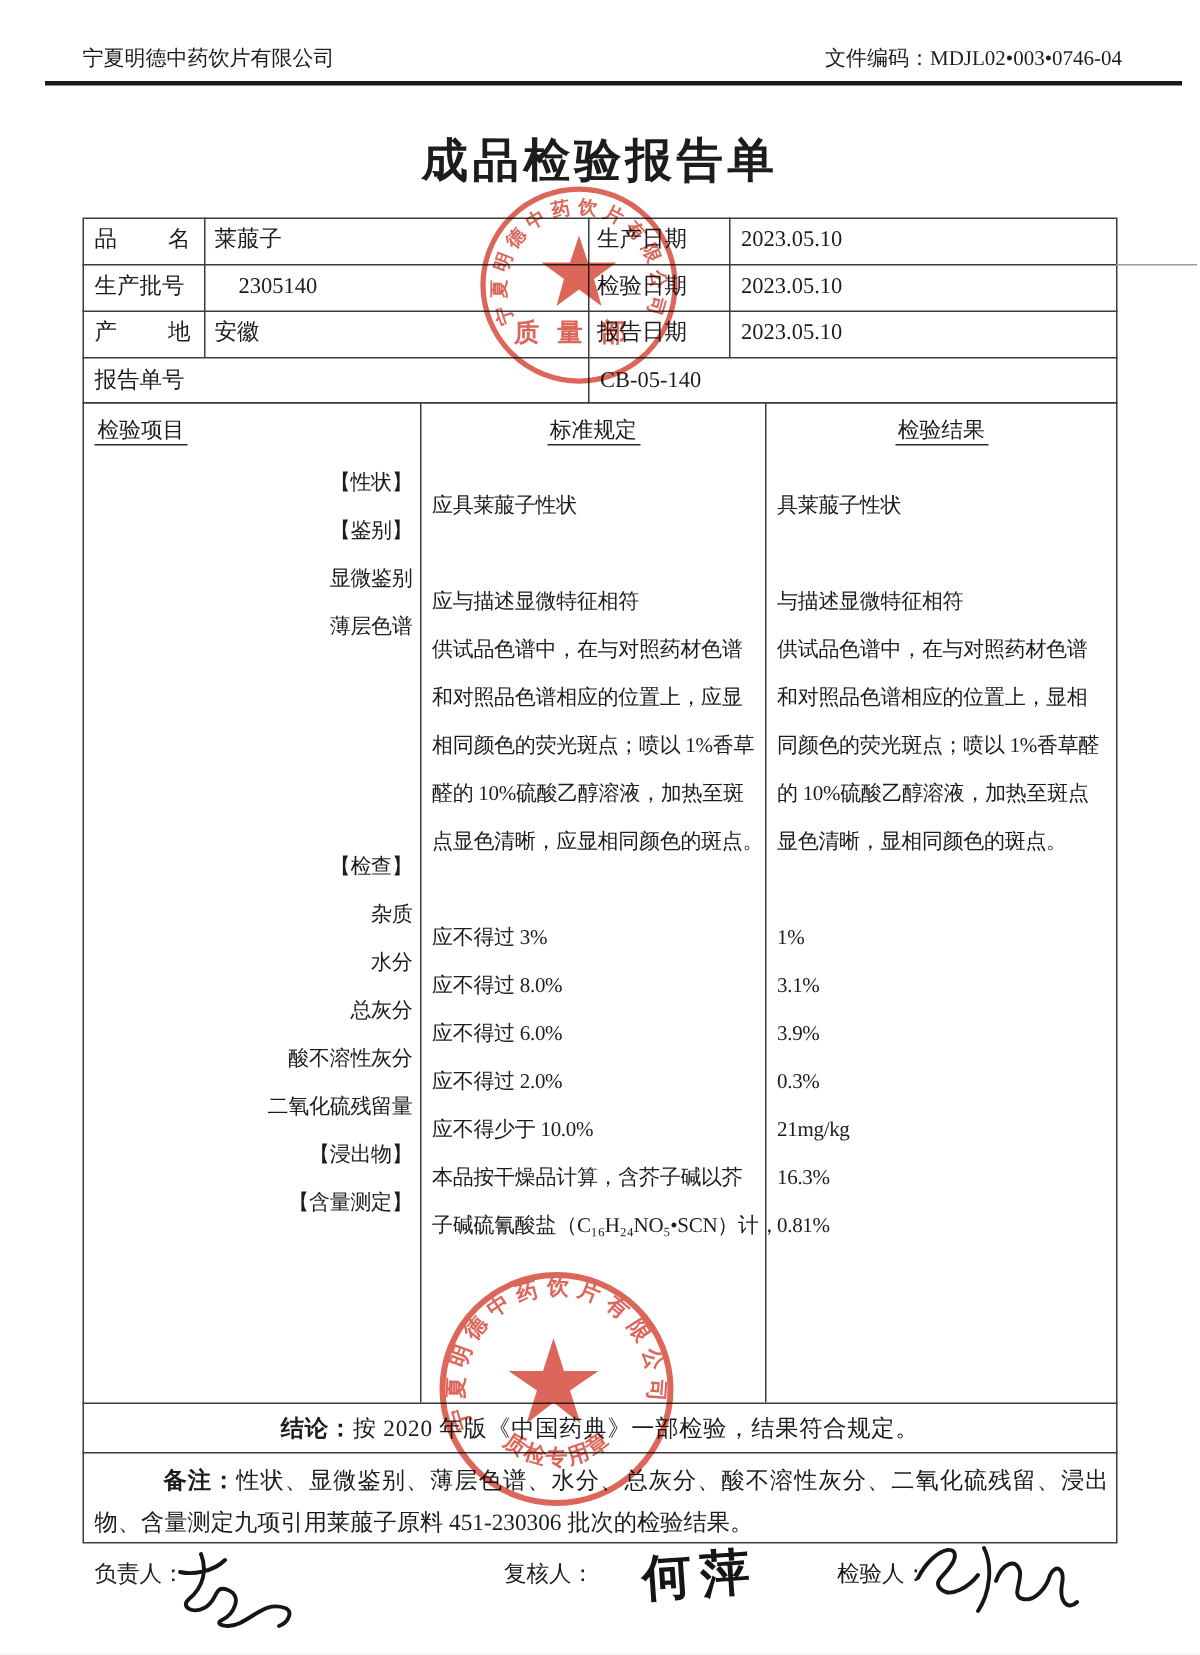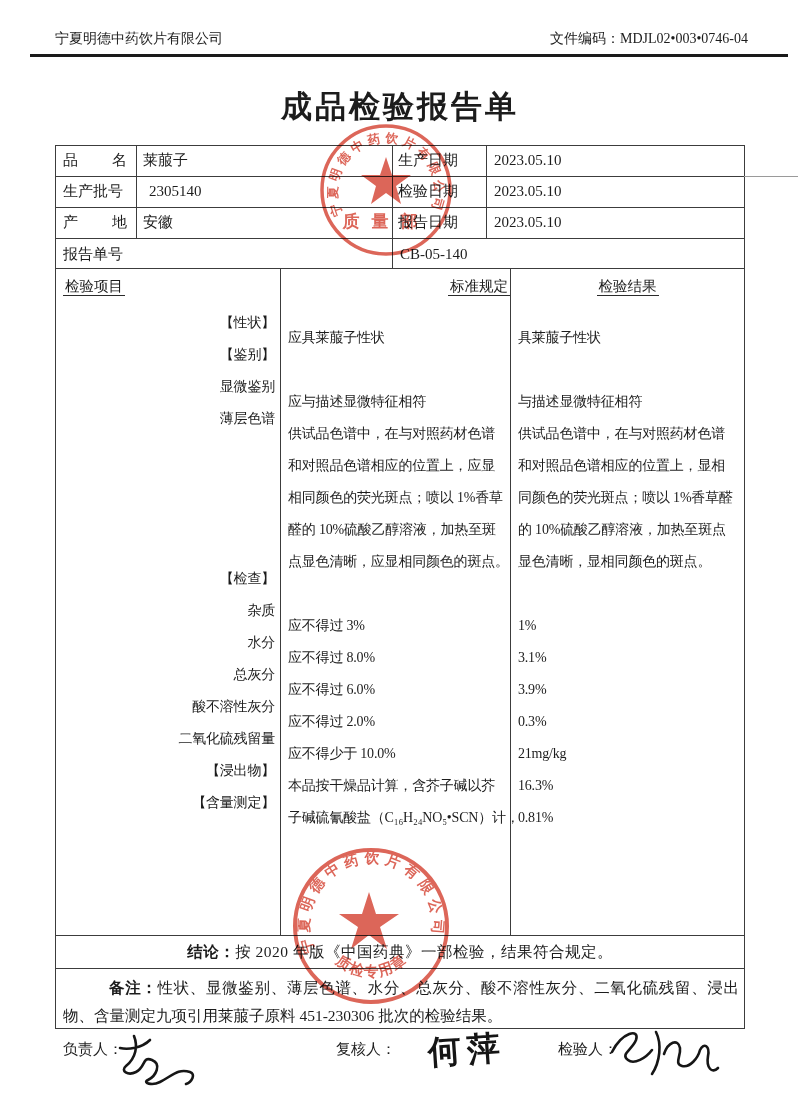--- a/index.html
+++ b/index.html
@@ -56,41 +56,41 @@
   <div class="vline" style="left:136px;top:145px;height:93px;"></div>
   <div class="vline" style="left:392px;top:145px;height:124px;"></div>
   <div class="vline" style="left:486px;top:145px;height:93px;"></div>
 
   <div class="abs t15 jlabel" style="left:63px;top:151px;">品 名</div>
   <div class="abs t15" style="left:143px;top:151px;">莱菔子</div>
   <div class="abs t15" style="left:398px;top:151px;">生产日期</div>
   <div class="abs t15" style="left:494px;top:151px;">2023.05.10</div>
 
   <div class="abs t15" style="left:63px;top:182px;">生产批号</div>
-  <div class="abs t15" style="left:149px;top:182px;">2305140</div>
+  <div class="abs t15" style="left:159px;top:182px;">2305140</div>
   <div class="abs t15" style="left:398px;top:182px;">检验日期</div>
   <div class="abs t15" style="left:494px;top:182px;">2023.05.10</div>
 
   <div class="abs t15 jlabel" style="left:63px;top:213px;">产 地</div>
   <div class="abs t15" style="left:143px;top:213px;">安徽</div>
   <div class="abs t15" style="left:398px;top:213px;">报告日期</div>
   <div class="abs t15" style="left:494px;top:213px;">2023.05.10</div>
 
   <div class="abs t15" style="left:63px;top:245px;">报告单号</div>
   <div class="abs t15" style="left:400px;top:245px;">CB-05-140</div>
 
   <div class="box" style="left:55px;top:268px;width:690px;height:761px;"></div>
   <div class="vline" style="left:280px;top:268px;height:667px;"></div>
   <div class="vline" style="left:510px;top:268px;height:667px;"></div>
   <div class="hline" style="left:55px;top:935px;width:690px;"></div>
   <div class="hline" style="left:55px;top:968px;width:690px;"></div>
 
   <div class="abs colhead" style="left:63px;top:277px;">
     <span>检验项目</span></div>
-  <div class="abs colhead center" style="left:281px;top:277px;width:229px;text-align:right;">
+  <div class="abs colhead center" style="left:281px;top:277px;width:229px;">
     <span>标准规定</span></div>
   <div class="abs colhead center" style="left:511px;top:277px;width:233px;">
     <span>检验结果</span></div>
 
   <div class="tcol" style="left:63px;top:307px;width:212px;text-align:right;">
       <div class="tl">【性状】</div>
       <div class="tl">【鉴别】</div>
       <div class="tl">显微鉴别</div>
       <div class="tl">薄层色谱</div>
       <div class="tl"></div>

